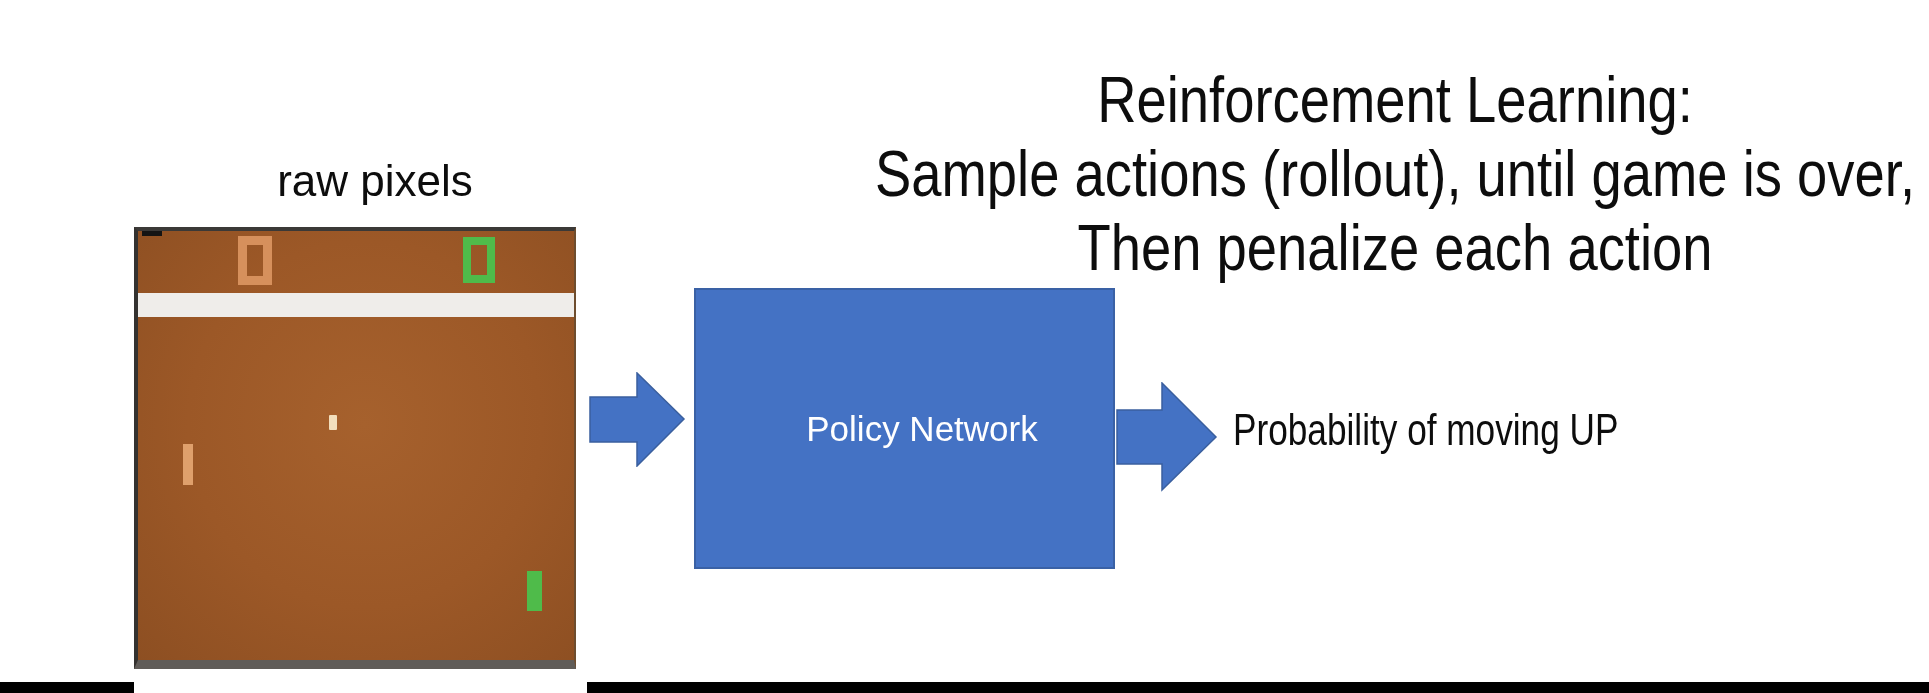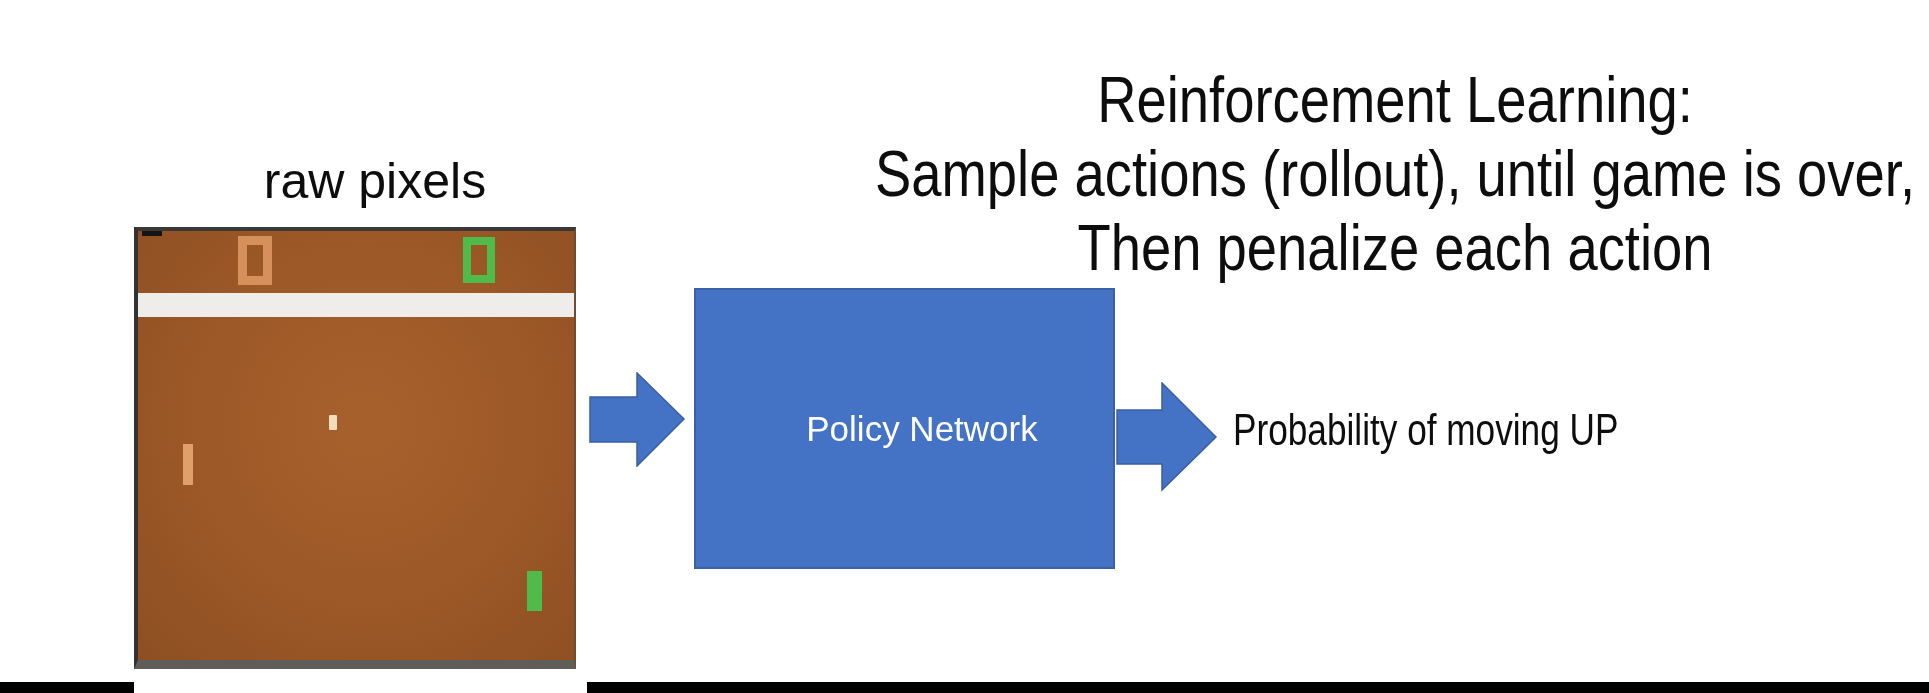--- a/index.html
+++ b/index.html
@@ -22,21 +22,21 @@
     line-height:74px;
     color:var(--text-black,#0d0d0d);
     white-space:nowrap;
   }
 
   
   .raw-pixels-label{
     position:absolute;
     left:375px;top:156px;
     transform:translateX(-50%);
-    font-size:50px;
+    font-size:44px;
     line-height:50px;
     color:var(--text-black,#0d0d0d);
     white-space:nowrap;
   }
 
   
   .game{
     position:absolute;
     left:134px;top:227px;
     width:442px;height:442px;

